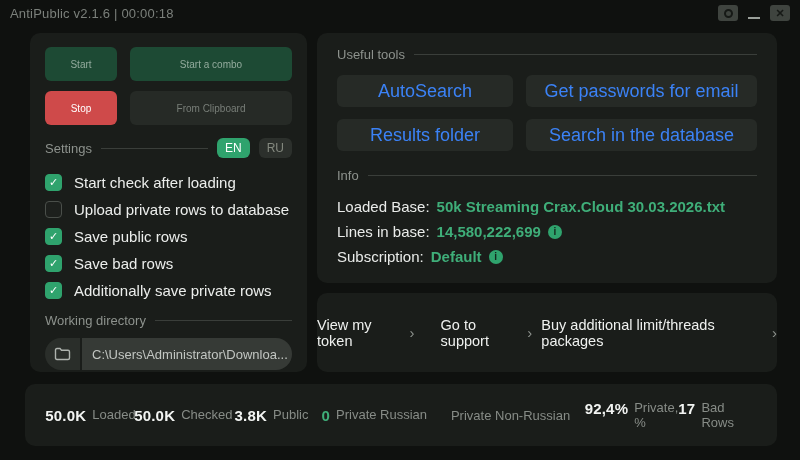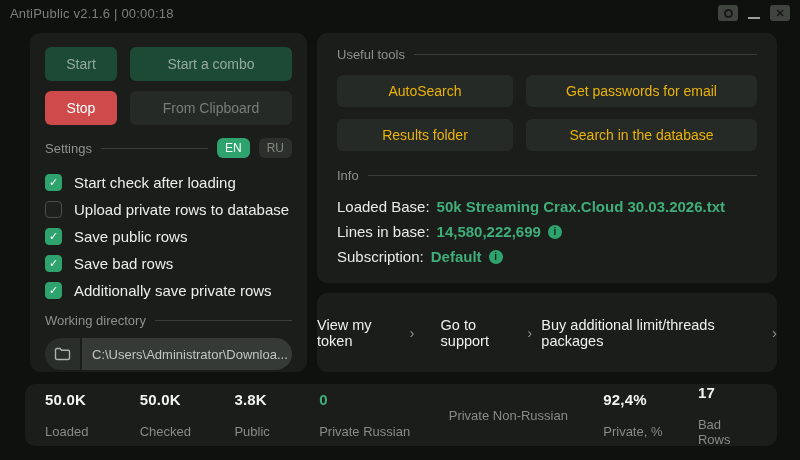--- a/index.html
+++ b/index.html
@@ -32,21 +32,21 @@
   .card-left  { left:30px;  top:33px;  width:277px; height:339px; padding:14px 15px; }
   .card-tools { left:317px; top:33px;  width:460px; height:250px; padding:14px 20px; }
   .card-links { left:317px; top:293px; width:460px; height:79px;
                 display:flex; flex-direction:row; align-items:center; justify-content:center; gap:9px; }
   .card-stats { left:25px;  top:384px; width:752px; height:62px;
                 display:flex; align-items:center; padding:0 20px; }
 
   
   .btn-grid { display:grid; grid-template-columns:72px 1fr; gap:10px 13px; }
   .btn {
-    height:34px; border-radius:6px; font-size:14px; border:none; cursor:pointer;
+    height:34px; border-radius:6px; font-size:10px; border:none; cursor:pointer;
     display:flex; align-items:center; justify-content:center;
     font-family:"Liberation Sans", sans-serif;
   }
   .btn-green { background:#1d4a34; color:#93ab9d; }
   .btn-red   { background:#cf4a4a; color:#ffffff; }
   .btn-dark  { background:#262a26; color:#787e78; }
 
   
   .section-header { display:flex; align-items:center; gap:9px; color:#8d928d; font-size:13px;justify-content:space-between; }
   .hr { flex:1; height:1px; background:#3a3e3a; }
@@ -77,42 +77,42 @@
   .wd-input {
     flex:1; background:#363a36; border:none; color:#c2c6c2; font-size:13px;
     padding:0 10px; font-family:"Liberation Sans", sans-serif;
     white-space:nowrap; overflow:hidden; display:flex; align-items:center;
   }
 
   
   .tools-grid { display:grid; grid-template-columns:176px 1fr; gap:12px 13px; margin-top:13px; }
   .tool-btn {
     height:32px; background:#262a26; border:none; border-radius:6px;
-    color:#eab308; font-size:14px; cursor:pointer;
+    color:#3b82f6; font-size:18px; cursor:pointer;
     display:flex; align-items:center; justify-content:center;
     font-family:"Liberation Sans", sans-serif;
   }
   .info-header { margin-top:17px; }
   .info-rows { margin-top:11px; }
   .info-row { display:flex; align-items:center; gap:7px; height:25px; font-size:15px; }
   .info-label { color:#e9ebe9; }
   .info-value { color:#3fae79;font-weight:bold; }
   .info-icon {
     width:14px; height:14px; border-radius:50%; background:#2fa36d; color:#14271d;
     font-size:10px; font-weight:bold; display:flex; align-items:center; justify-content:center;
     font-style:normal;
   }
 
   
   .links-row { display:flex; gap:26px; }
   .link-item { color:#eff1ef; font-size:14.5px; cursor:pointer; display:flex; align-items:center; gap:5px; }
   .link-chevron { color:#8d928d; font-size:15px; }
 
   
-  .stat { display:flex; flex-direction:column; gap:16px; }
+  .stat { display:flex; flex-direction:row; gap:6px;justify-content:center; }
   .stat-value { font-size:15px; font-weight:bold; color:#f2f4f2; letter-spacing:.2px; }
   .stat-value.green { color:#3fae79; }
   .stat-label { font-size:13px; color:#878c87; }
   .stat:nth-child(1){width:95px;} .stat:nth-child(2){width:95px;}
   .stat:nth-child(3){width:85px;} .stat:nth-child(4){width:130px;}
   .stat:nth-child(5){width:155px;} .stat:nth-child(6){width:95px;}
   .stat:nth-child(7){width:auto;}
 </style>
 </head>
 <body>

